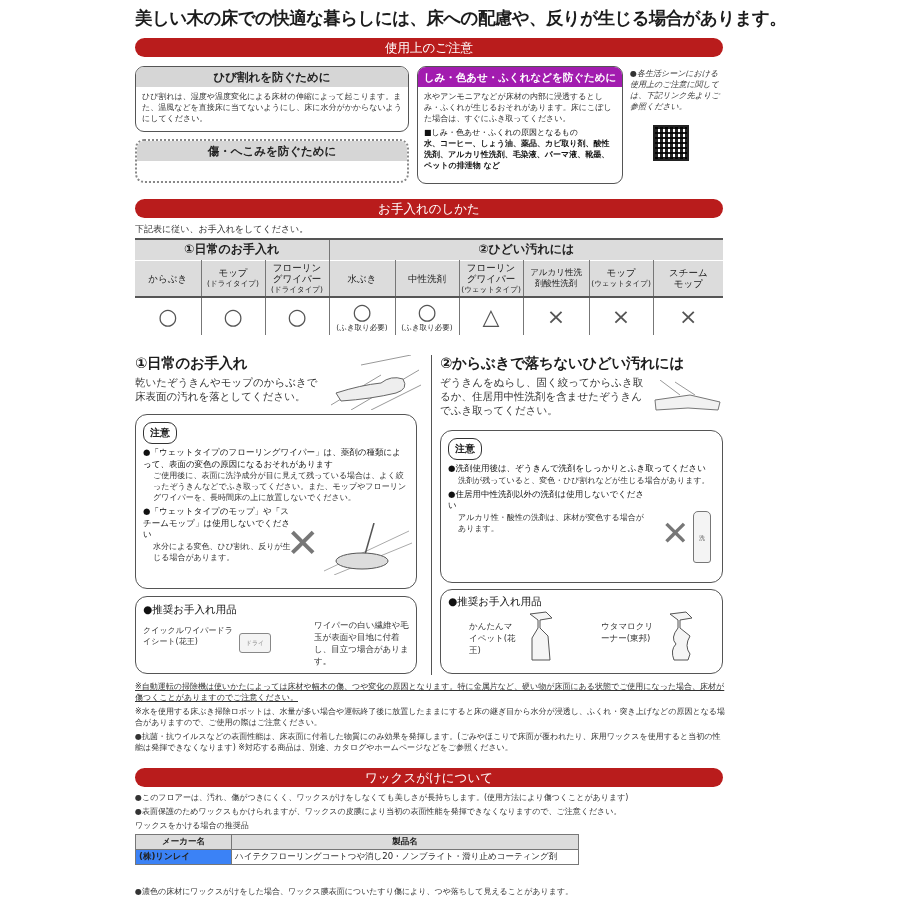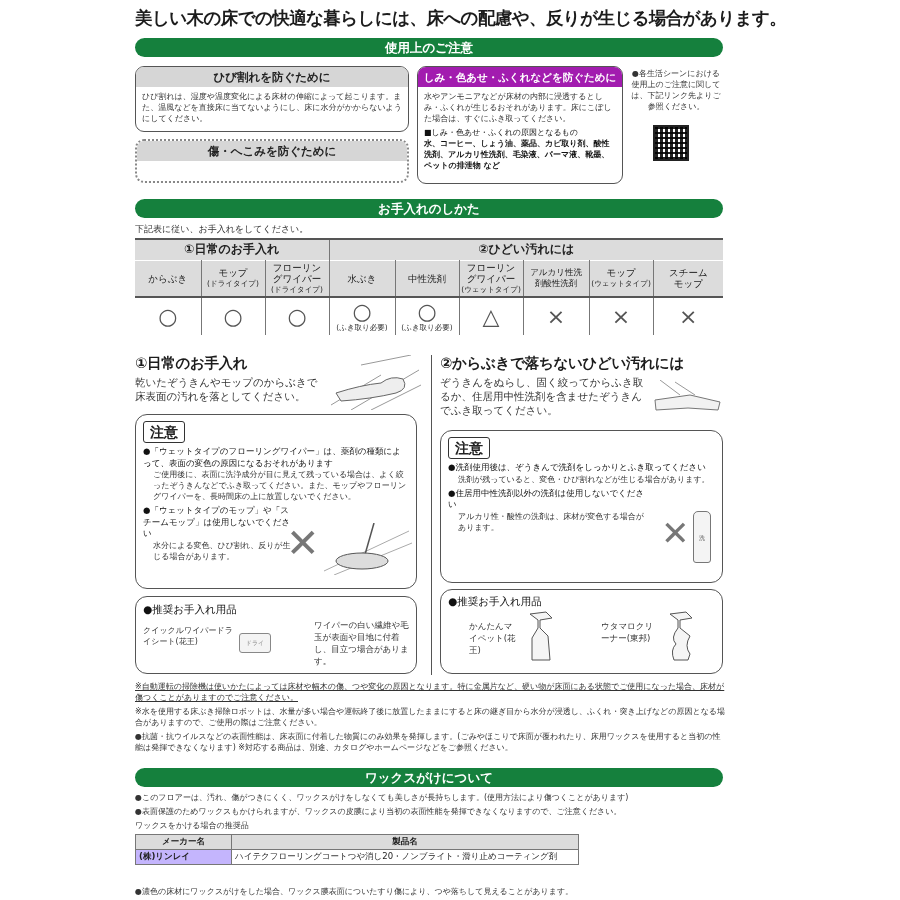--- a/index.html
+++ b/index.html
@@ -1,20 +1,20 @@
 <!DOCTYPE html>
 <html><head>
 <meta charset="utf-8">
 <style>
   * { box-sizing: border-box; margin: 0; padding: 0; }
   html, body { width: 900px; height: 900px; background: #ffffff; overflow: hidden; }
   body { font-family: "DejaVu Sans", "Liberation Sans", sans-serif; color: #222; position: relative; }
   .page { position: absolute; left: 135px; top: 0; width: 588px; }
   .headline { position: absolute; left: 0; top: 6px; width: 600px; font-size: 17.5px; font-weight: bold; color: #1c1c1c; letter-spacing: -0.6px; white-space: nowrap; }
-  .bar { position: absolute; left: 0; width: 588px; height: 19px; background: #15803d; border-radius: 10px; color: #fff; font-weight: bold; font-size: 12.5px; text-align: center; line-height: 19px; }
+  .bar { position: absolute; left: 0; width: 588px; height: 19px; background: #b91c1c; border-radius: 10px; color: #fff; font-weight: normal; font-size: 12.5px; text-align: center; line-height: 19px; }
   .box { position: absolute; border: 1.5px solid #555; border-radius: 9px; background: #fff; overflow: hidden; }
   .box-title { background: #d6d6d6; font-weight: bold; font-size: 11.5px; text-align: center; height: 20px; line-height: 20px; color: #222; }
   .box-title.dark { background: #a21caf; color: #fff; }
   .box-body { font-size: 8px; line-height: 11px; padding: 4px 6px; color: #333; }
   .dotted { border: 2px dotted #888; }
   .small { font-size: 8px; line-height: 11px; color: #333; }
   .bold { font-weight: normal; color: #111; }
   .qr { position: absolute; width: 36px; height: 36px; background:
         repeating-linear-gradient(90deg,#222 0 3px,#fff 3px 5px),
         repeating-linear-gradient(0deg,#222 0 2px,#fff 2px 5px);
@@ -22,29 +22,29 @@
   table.care { position: absolute; border-collapse: collapse; table-layout: fixed; }
   table.care td, table.care th { border-right: 1px solid #777; text-align: center; font-size: 9.5px; color: #222; }
   table.care tr.grp th { background: #dcdcdc; font-size: 12px; font-weight: bold; height: 21px; border-top: 2px solid #555; }
   table.care tr.hdr th { background: #dcdcdc; font-weight: normal; height: 37px; line-height: 11px; border-top: 1px solid #fff; border-bottom: 2px solid #555; }
   table.care tr.hdr th .sub { font-size: 7.5px; display: block; }
   table.care tr.val td { height: 38px; font-size: 22px; color: #555; line-height: 22px; }
   table.care tr.val td .note { display: block; font-size: 7.5px; color: #333; line-height: 9px; }
   table.care th:last-child, table.care td:last-child { border-right: none; }
   .sec-title { position: absolute; font-size: 14.5px; font-weight: bold; color: #1c1c1c; white-space: nowrap; letter-spacing: -0.3px; }
   .sec-text { position: absolute; font-size: 10.5px; line-height: 14px; color: #333; }
-  .chui { display: inline-block; border: 1.5px solid #333; border-radius: 3px; padding: 0 6px; font-size: 14px; font-weight: bold; line-height: 20px; color: #222; }
+  .chui { display: inline-block; border: 1.5px solid #333; border-radius: 9px; padding: 0 6px; font-size: 10px; font-weight: bold; line-height: 20px; color: #222; }
   .illus { position: absolute; border: none; }
   .xmark { position: absolute; font-size: 40px; color: #777; font-weight: bold; line-height: 40px; }
   .vline { position: absolute; left: 296px; top: 355px; width: 0; height: 320px; border-left: 1.5px solid #555; }
   .foot { position: absolute; left: 0; font-size: 8px; line-height: 11px; color: #333; width: 590px; }
   table.wax { position: absolute; border-collapse: collapse; font-size: 8.5px; }
   table.wax th, table.wax td { border: 1px solid #777; padding: 1px 3px; height: 15px; }
   table.wax th { background: #dcdcdc; font-weight: bold; text-align: center; }
-  table.wax td.maker { background: #c4b5fd; font-weight: bold; }
+  table.wax td.maker { background: #3b82f6; font-weight: bold; }
 </style>
 </head>
 <body>
 
 <div class="page">
 
   <div class="headline">美しい木の床での快適な暮らしには、床への配慮や、反りが生じる場合があります。</div>
 
   <div class="bar" style="top:38px;">使用上のご注意</div>
 
@@ -60,21 +60,21 @@
 
   <div class="box" style="left:282px; top:66px; width:206px; height:118px;">
     <div class="box-title dark" style="font-size:10.5px;">しみ・色あせ・ふくれなどを防ぐために</div>
     <div class="box-body">
       <div>水やアンモニアなどが床材の内部に浸透するとしみ・ふくれが生じるおそれがあります。床にこぼした場合は、すぐにふき取ってください。</div>
       <div class="bold" style="margin-top:3px;">■しみ・色あせ・ふくれの原因となるもの</div>
       <div class="bold" style="font-weight:bold;">水、コーヒー、しょう油、薬品、カビ取り剤、酸性洗剤、アルカリ性洗剤、毛染液、パーマ液、靴墨、ペットの排泄物 など</div>
     </div>
   </div>
 
-  <div class="small" style="position:absolute; left:495px; top:68px; width:92px; text-align:center;">●各生活シーンにおける使用上のご注意に関しては、下記リンク先よりご参照ください。</div>
+  <div class="small" style="position:absolute; left:495px; top:68px; width:92px; font-style:italic;">●各生活シーンにおける使用上のご注意に関しては、下記リンク先よりご参照ください。</div>
   <div class="qr" style="left:518px; top:125px;"></div>
 
   <div class="bar" style="top:199px;">お手入れのしかた</div>
   <div class="small" style="position:absolute; left:0; top:224px; font-size:9px;">下記表に従い、お手入れをしてください。</div>
 
   <table class="care" style="left:0; top:238px; width:588px;">
     <colgroup>
       <col style="width:66px">
         <col style="width:64px">
         <col style="width:64px">

